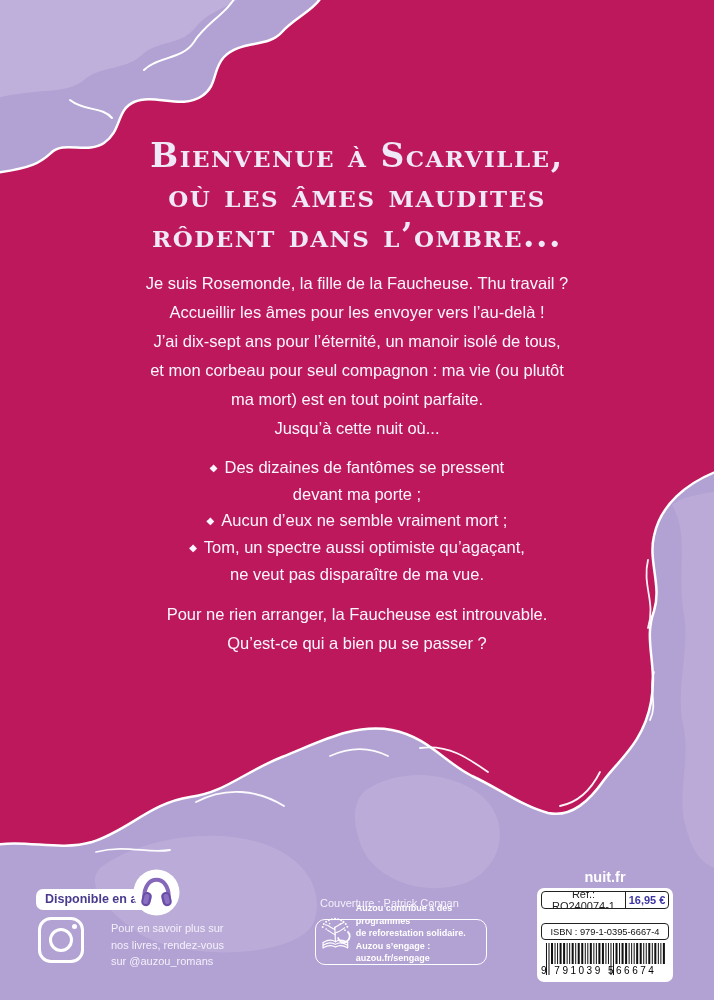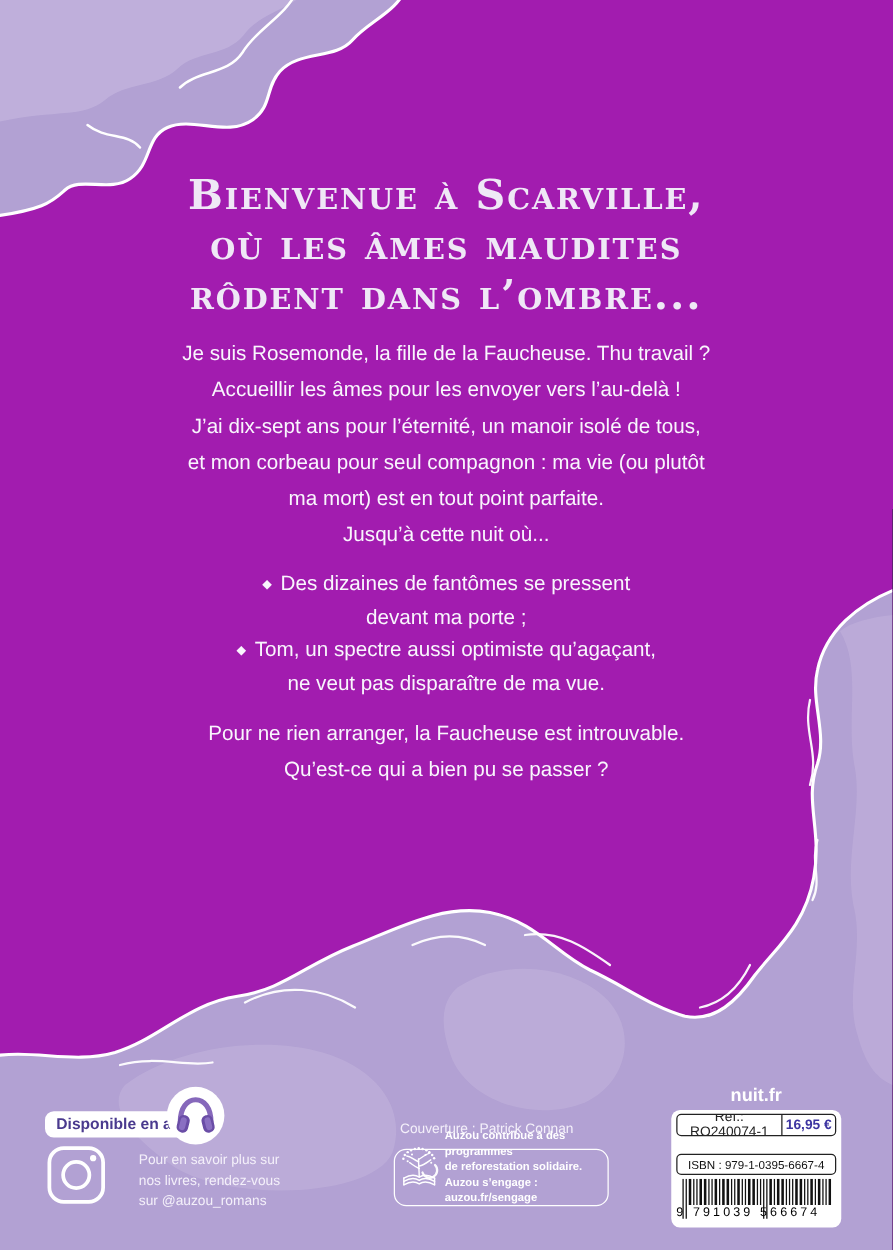--- a/index.html
+++ b/index.html
@@ -1,19 +1,19 @@
 <!DOCTYPE html>
 <html><head>
 <meta charset="utf-8">
 <style>
   html,body{margin:0;padding:0;background:#2e2746;}
   .cover{
     position:relative;
     width:714px;height:1000px;
-    background:#a21caf;
+    background:#be185d;
     overflow:hidden;
     font-family:"Liberation Sans",sans-serif;
     margin:0 auto;
   }
   svg.cloud-layer{position:absolute;left:0;top:0;width:714px;height:1000px;pointer-events:none;}
 
   .tagline{
     position:absolute;top:136px;left:0;width:714px;
     margin:0;text-align:center;
     font-family:"DejaVu Serif",serif;
@@ -160,20 +160,21 @@
     <p class="pre p1">Je suis Rosemonde, la fille de la Faucheuse. Thu travail ?
 Accueillir les âmes pour les envoyer vers l’au-delà !
 J’ai dix-sept ans pour l’éternité, un manoir isolé de tous,
 et mon corbeau pour seul compagnon : ma vie (ou plutôt
 ma mort) est en tout point parfaite.
 Jusqu’à cette nuit où...</p>
 
     <div class="bullets">
       <p class="bullet-item"><span class="bmark">◆</span><span class="pre">Des dizaines de fantômes se pressent
 devant ma porte ;</span></p>
+      <p class="bullet-item"><span class="bmark">◆</span><span class="pre">Aucun d’eux ne semble vraiment mort ;</span></p>
       <p class="bullet-item"><span class="bmark">◆</span><span class="pre">Tom, un spectre aussi optimiste qu’agaçant,
 ne veut pas disparaître de ma vue.</span></p>
     </div>
 
     <p class="pre p2">Pour ne rien arranger, la Faucheuse est introuvable.
 Qu’est-ce qui a bien pu se passer ?</p>
   </div>
 
   <div class="audio-wrap">
     <span class="audio-pill">Disponible en audio</span>

